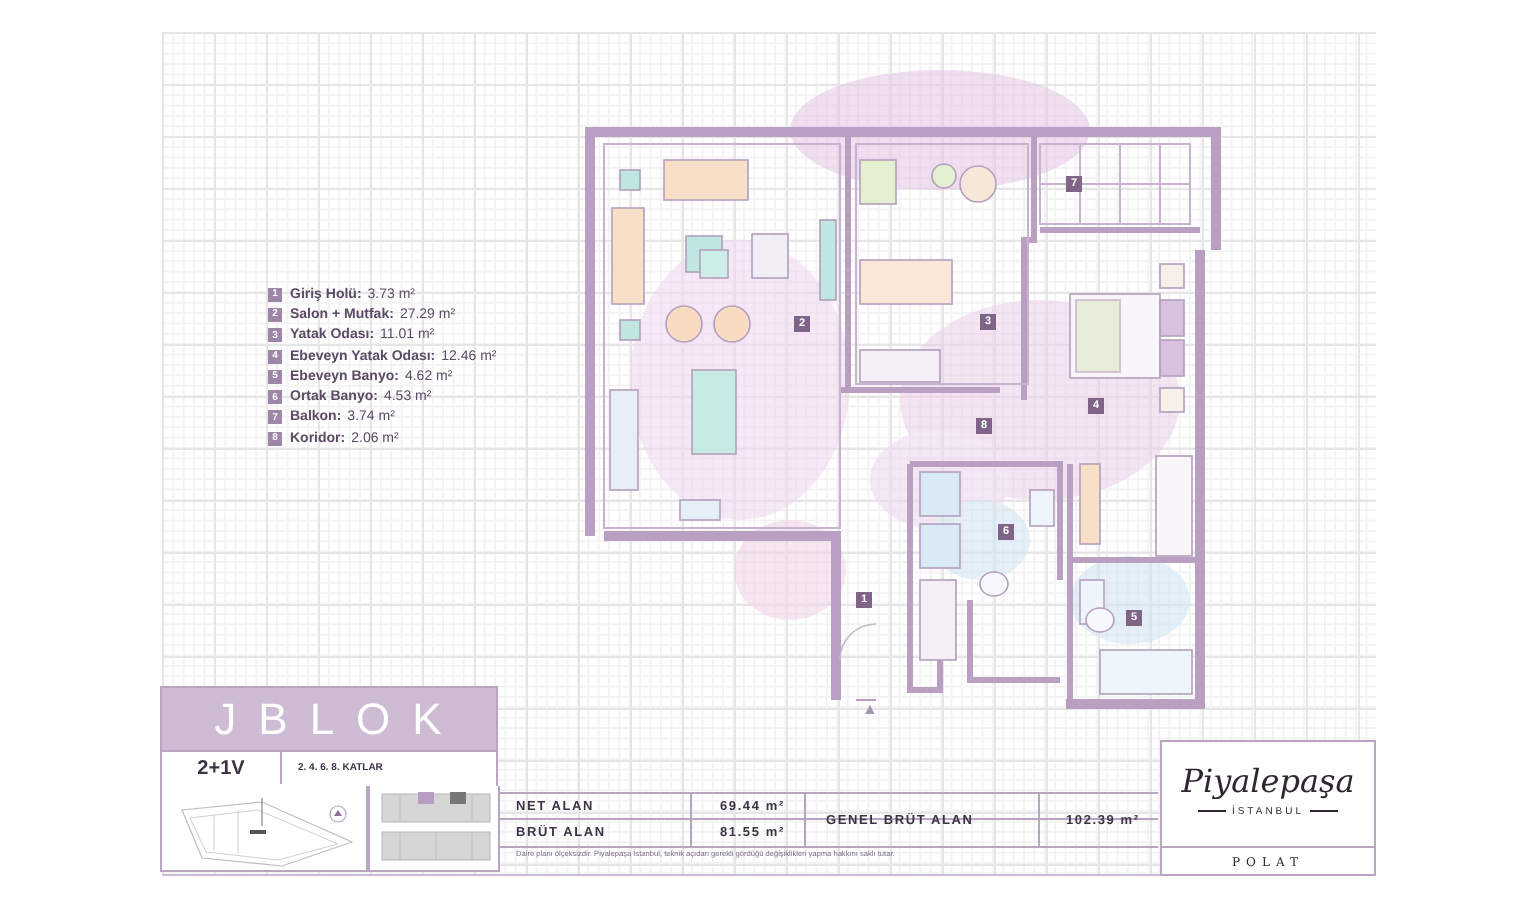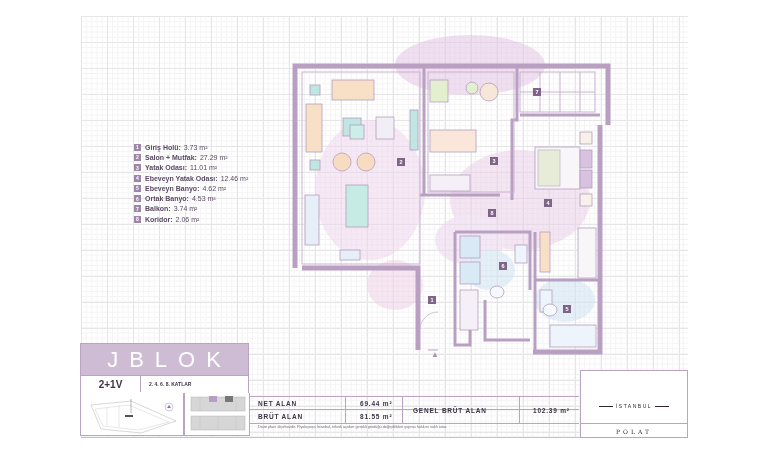--- a/index.html
+++ b/index.html
@@ -226,15 +226,16 @@
   <div class="cell" style="left:8px;top:0;height:12px">NET ALAN</div>
   <div class="cell" style="left:110px;top:0;height:12px">69.44 m²</div>
   <div class="cell" style="left:8px;top:13px;height:12px">BRÜT ALAN</div>
   <div class="cell" style="left:110px;top:13px;height:12px">81.55 m²</div>
   <div class="cell" style="left:163px;top:0;height:26px">GENEL BRÜT ALAN</div>
   <div class="cell" style="left:283px;top:0;height:26px">102.39 m²</div>
 </div>
 <div class="note">Daire planı ölçeksizdir. Piyalepaşa İstanbul, teknik açıdan gerekli gördüğü değişiklikleri yapma hakkını saklı tutar.</div>
 
 <div class="brand">
+  <div class="brand-name">Piyalepaşa</div>
   <div class="brand-sub">İSTANBUL</div>
   <div class="brand-foot">POLAT</div>
 </div>
 
 </body></html>

